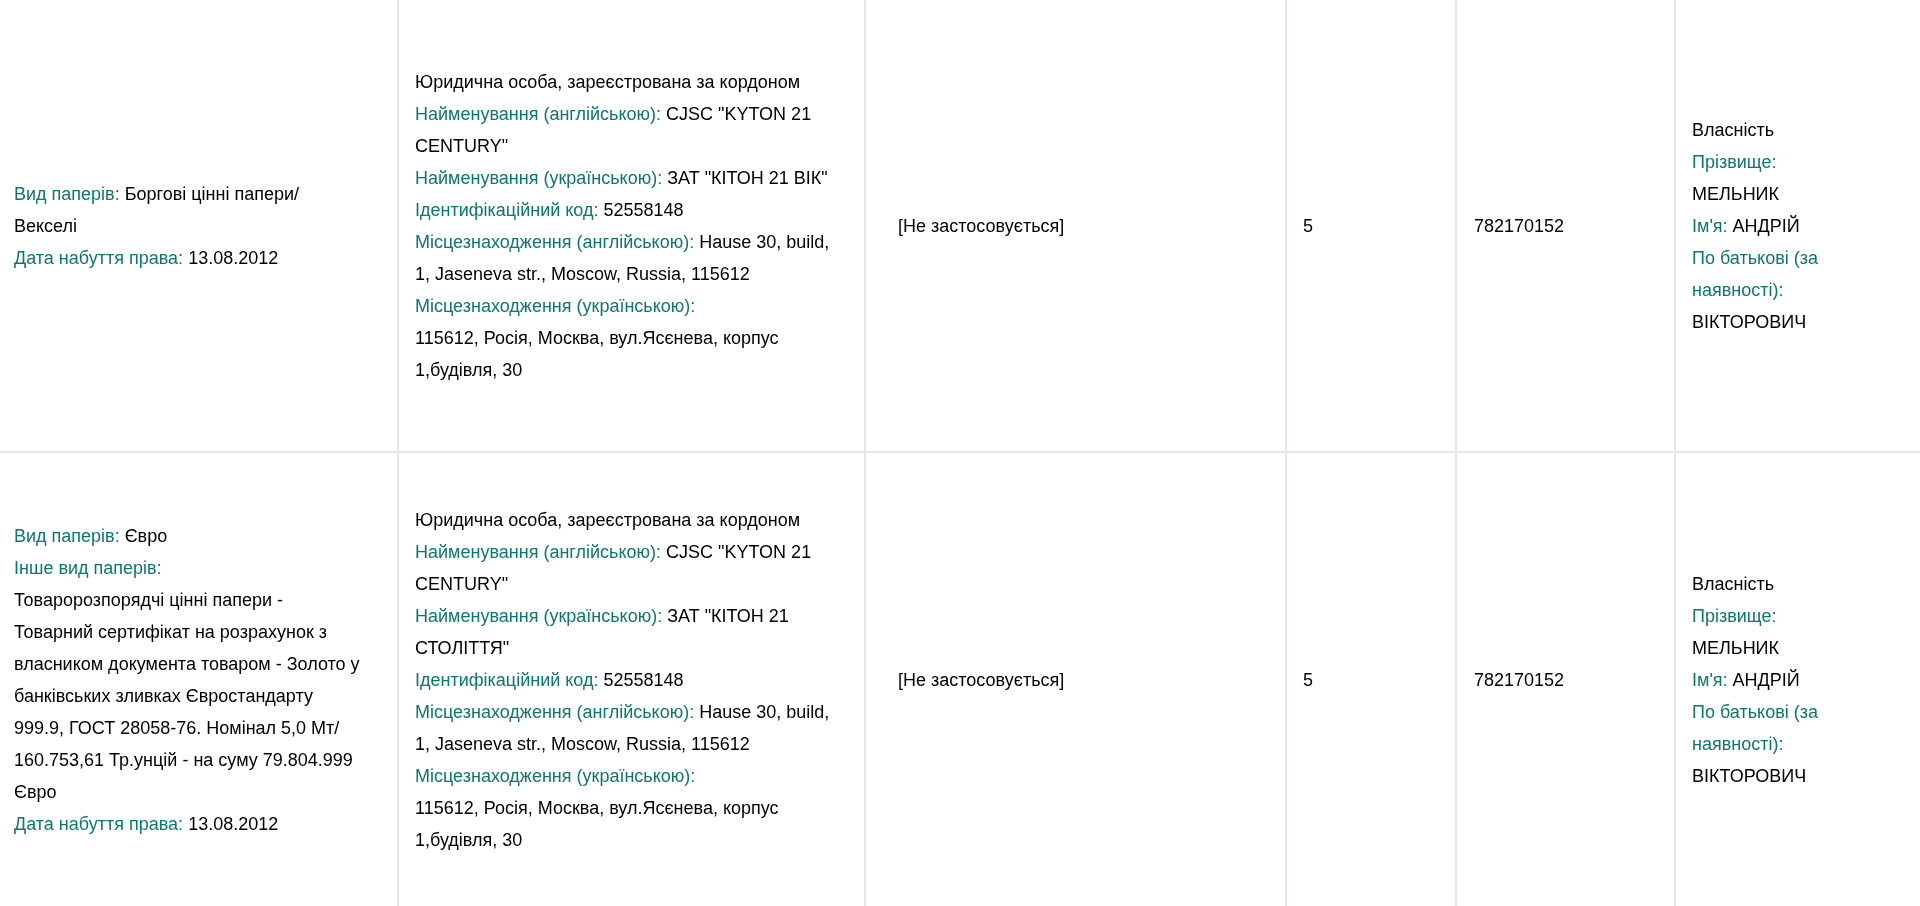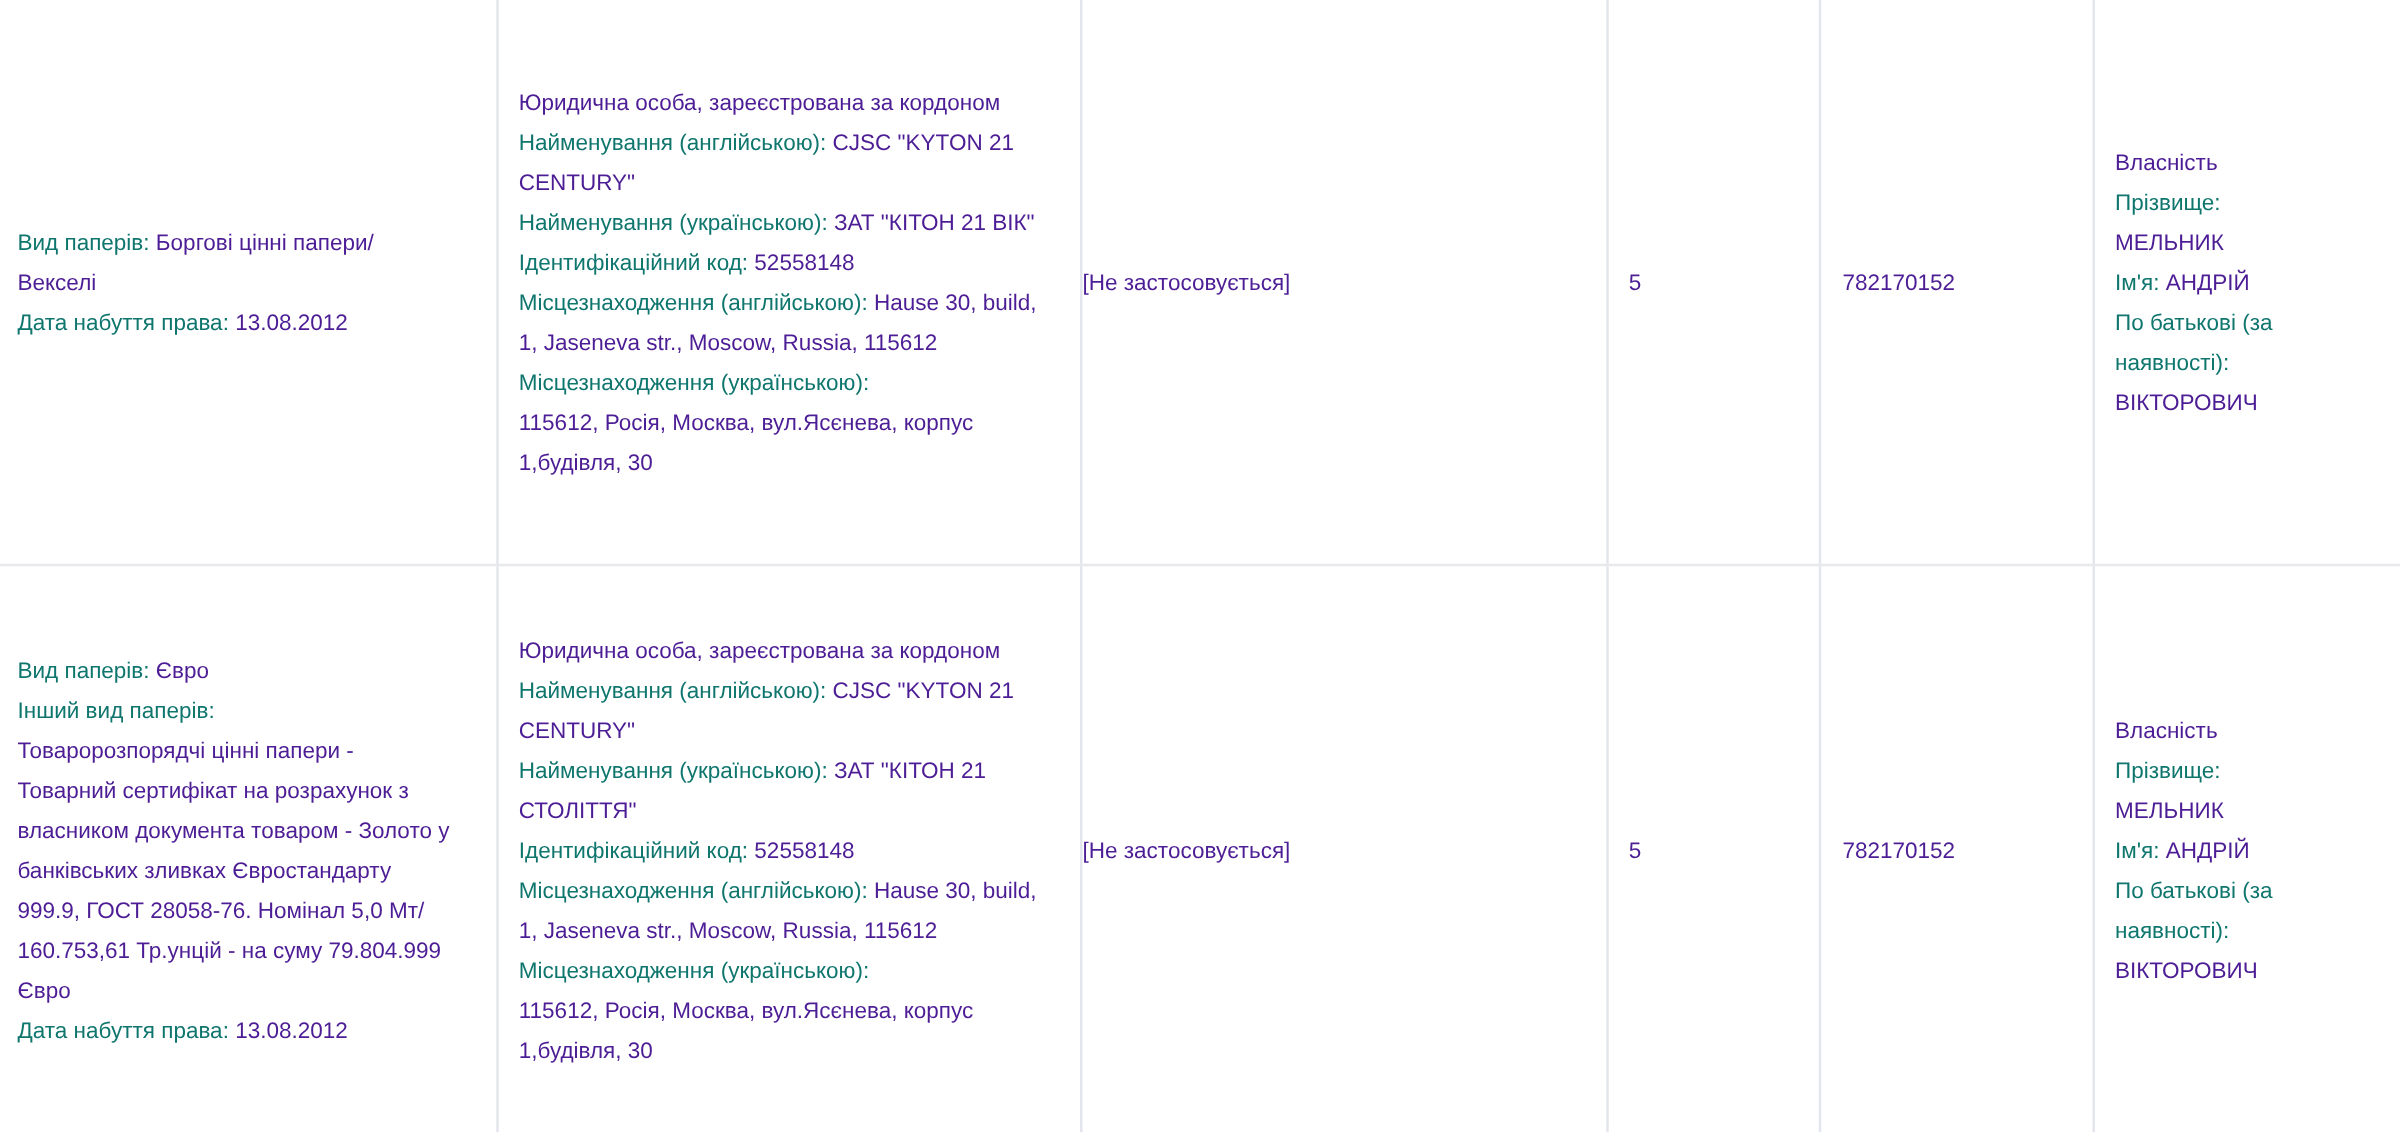--- a/index.html
+++ b/index.html
@@ -24,27 +24,27 @@
     border-right: 2px solid #e3e6ec;
     overflow: hidden;
     word-wrap: break-word;
   }
   td:last-child { border-right: none; }
   tr.row-first { height: 452px; }
   tr.row-first td { border-bottom: 2px solid #e6e8ec; }
   tr.row-second { height: 454px; }
   td.col-papers  { padding: 16px 34px 16px 14px; }
   td.col-issuer  { padding: 16px 30px 16px 16px; }
-  td.col-rights  { padding-left: 0; }
+  td.col-rights  { padding-left: 32px; }
   td.col-qty     { padding-left: 16px; }
   td.col-nominal { padding-left: 17px; }
   td.col-owner   { padding: 16px; }
   .field { margin: 0; }
   .lbl { color: #0f766e; }
-  .val { color: #4c1d95; }
+  .val { color: #000000; }
   .val.block { display: block; }
 </style>
 </head>
 <body>
 
 <table class="decl-table">
   <colgroup>
     <col style="width:398px">
     <col style="width:467px">
     <col style="width:421px">
@@ -123,21 +123,21 @@
       </td>
     </tr>
 
     <tr class="row-second">
       <td class="col-papers">
         <div class="field">
           <span class="lbl">Вид паперів:</span>
           <span class="val">Євро</span>
         </div>
         <div class="field">
-          <span class="lbl">Інший вид паперів:</span>
+          <span class="lbl">Інше вид паперів:</span>
           <span class="val block">Товаророзпорядчі цінні папери - Товарний сертифікат на розрахунок з власником документа товаром - Золото у банківських зливках Євростандарту 999.9, ГОСТ 28058-76. Номінал 5,0 Мт/ 160.753,61 Тр.унцій - на суму 79.804.999 Євро</span>
         </div>
         <div class="field">
           <span class="lbl">Дата набуття права:</span>
           <span class="val">13.08.2012</span>
         </div>
       </td>
 
       <td class="col-issuer">
         <div class="field">

